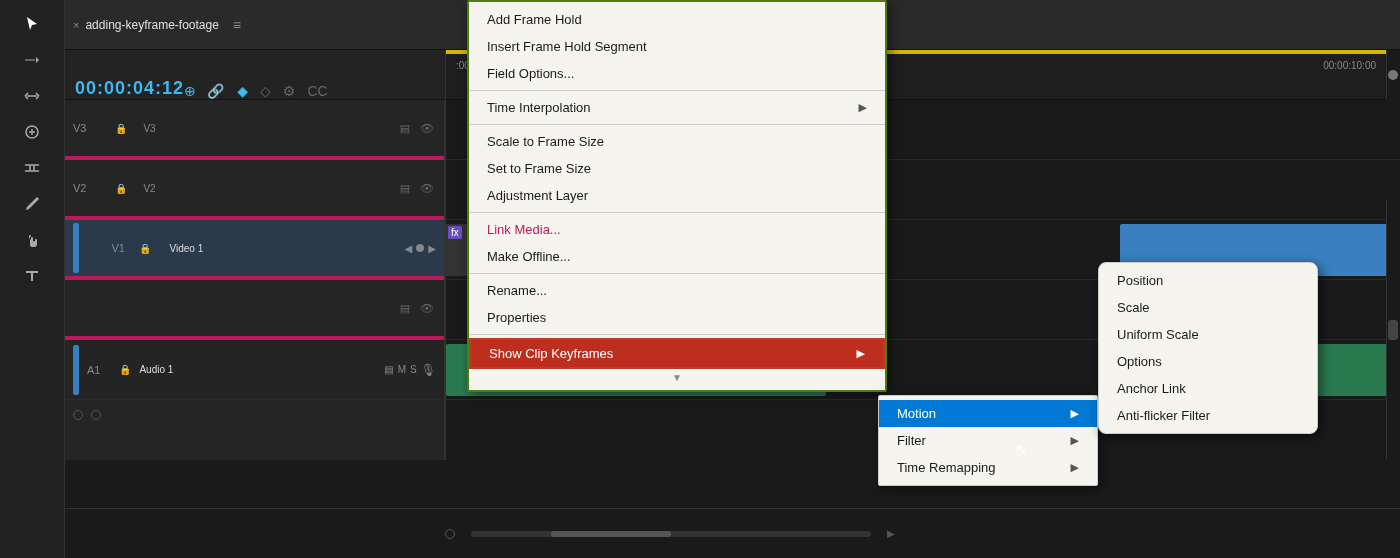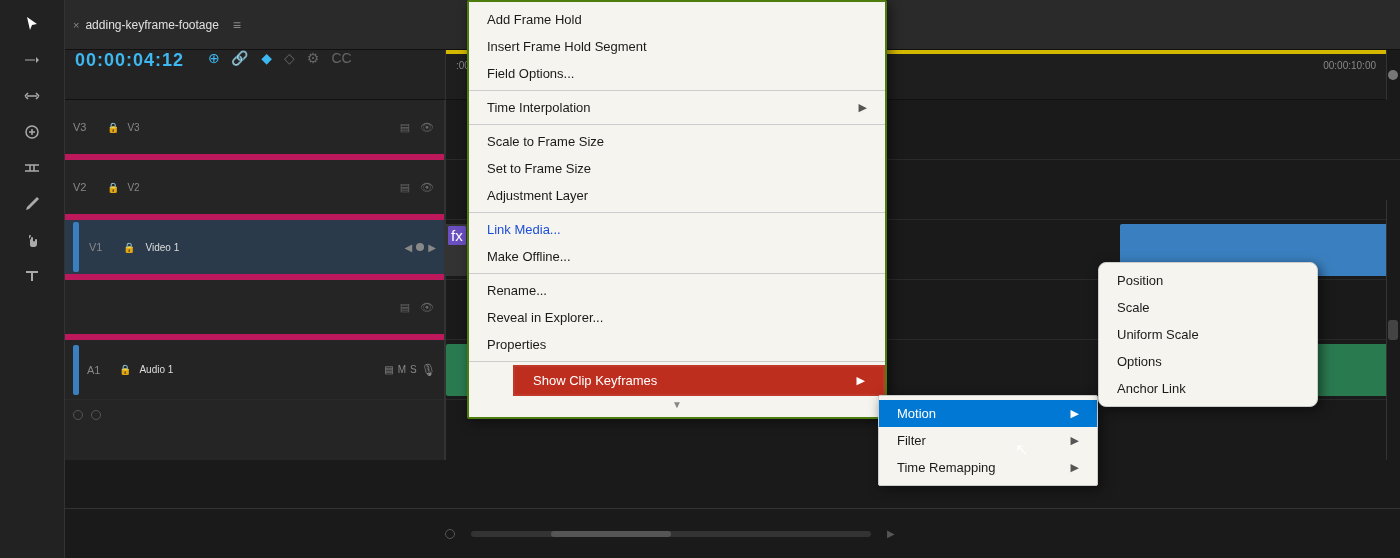--- a/index.html
+++ b/index.html
@@ -77,23 +77,23 @@
 
     
     .timecode-panel {
       position: absolute;
       left: 0; top: 50px;
       width: 380px;
       height: 50px;
       background: #232323;
       border-bottom: 1px solid #111;
       display: flex;
-      align-items: flex-start;
+      align-items: flex-end;
       padding: 0 10px;
-      gap: 24px;
+      gap: 0;
     }
     .timecode {
       color: #3eb8f0;
       font-size: 18px;
       font-weight: bold;
       letter-spacing: 1px;
     }
     .timecode-icons {
       display: flex;
       gap: 12px;
@@ -130,25 +130,25 @@
     .track-labels {
       position: absolute;
       left: 0; top: 0;
       width: 380px;
       height: 360px;
       background: #252525;
       border-right: 1px solid #333;
     }
     .track-row {
       height: 60px;
-      border-bottom: 6px solid #be185d;
+      border-bottom: 4px solid #be185d;
       display: flex;
       align-items: center;
       padding: 0 8px;
-      gap: 6px;
+      gap: 14px;
     }
     .track-icon-btn {
       width: 18px; height: 18px;
       display: flex; align-items: center; justify-content: center;
       color: #666;
       cursor: pointer;
       font-size: 11px;
     }
     .track-blue-bar {
       width: 6px;
@@ -203,21 +203,21 @@
       color: #fff;
       padding: 0 4px;
       white-space: nowrap;
     }
     .fx-badge {
       position: absolute;
       left: 2px;
       top: 2px;
       background: #6a4fc0;
       color: #fff;
-      font-size: 15px;
+      font-size: 10px;
       padding: 1px 3px;
       border-radius: 1px;
     }
     .audio-clip {
       position: absolute;
       top: 4px;
       height: 52px;
       background: #2a6a50;
       border-radius: 2px;
     }
@@ -240,28 +240,27 @@
       padding: 6px 18px;
       color: #1a1a1a;
       cursor: pointer;
       font-size: 13px;
       display: flex;
       align-items: center;
       justify-content: space-between;
       white-space: nowrap;
     }
     .menu-item.disabled {
-      color: #1d4ed8;
+      color: #be185d;
       cursor: default;
     }
     .menu-item.highlighted {
       background: #c0392b;
       color: #fff;
       border: 2px solid #e74c3c;
-      margin-left: 44px;
     }
     .menu-separator {
       height: 1px;
       background: #ccc;
       margin: 3px 0;
     }
     .menu-arrow {
       font-size: 11px;
       color: #555;
     }
@@ -423,21 +422,21 @@
       <div class="track-row">
         <span style="font-size:11px;color:#888;min-width:28px;">V2</span>
         <span style="font-size:10px;color:#555;">🔒</span>
         <span style="font-size:10px;color:#888;margin-left:2px;">V2</span>
         <div style="display:flex;gap:4px;margin-left:auto;">
           <span class="track-icon-btn">▤</span>
           <span class="track-icon-btn">👁</span>
         </div>
       </div>
 
-      <div class="track-row" style="background:#2a3a4a;">
+      <div class="track-row" style="background:#2a3a4a;text-align:right;">
         <div class="track-blue-bar"></div>
         <span style="font-size:11px;color:#888;min-width:28px;margin-left:4px;">V1</span>
         <span style="font-size:10px;color:#555;">🔒</span>
         <span style="font-size:10px;color:#ddd;margin-left:4px;">Video 1</span>
         <div style="display:flex;gap:4px;margin-left:auto;align-items:center;">
           <span style="font-size:10px;color:#888;">◀</span>
           <span style="width:8px;height:8px;border-radius:50%;background:#888;display:inline-block;"></span>
           <span style="font-size:10px;color:#888;">▶</span>
         </div>
       </div>
@@ -545,23 +544,20 @@
     <span>Link Media...</span>
   </div>
   <div class="menu-item">
     <span>Make Offline...</span>
   </div>
   <div class="menu-separator"></div>
   <div class="menu-item">
     <span>Rename...</span>
   </div>
   <div class="menu-item">
-    <span>Reveal in Explorer...</span>
-  </div>
-  <div class="menu-item">
     <span>Properties</span>
   </div>
   <div class="menu-separator"></div>
   <div class="menu-item highlighted" style="border:2px solid #c0392b;background:#be2e1e;color:#fff;">
     <span>Show Clip Keyframes</span>
     <span class="menu-arrow" style="color:#fff;">▶</span>
   </div>
   <div class="menu-scroll-arrow">▼</div>
 </div>
 
@@ -589,15 +585,18 @@
   </div>
   <div class="menu-item">
     <span>Uniform Scale</span>
   </div>
   <div class="menu-item">
     <span>Options</span>
   </div>
   <div class="menu-item">
     <span>Anchor Link</span>
   </div>
+  <div class="menu-item">
+    <span>Anti-flicker Filter</span>
+  </div>
 </div>
 
 <div style="position:absolute;left:1015px;top:440px;font-size:16px;color:#fff;pointer-events:none;z-index:200;">↖</div>
 
 </body></html>

